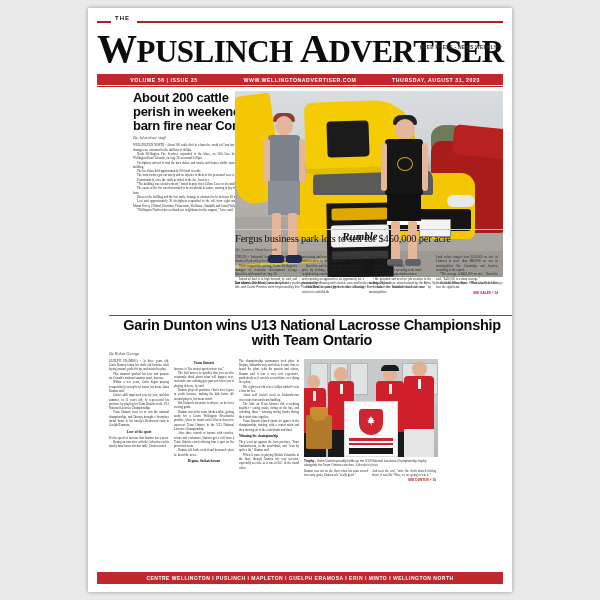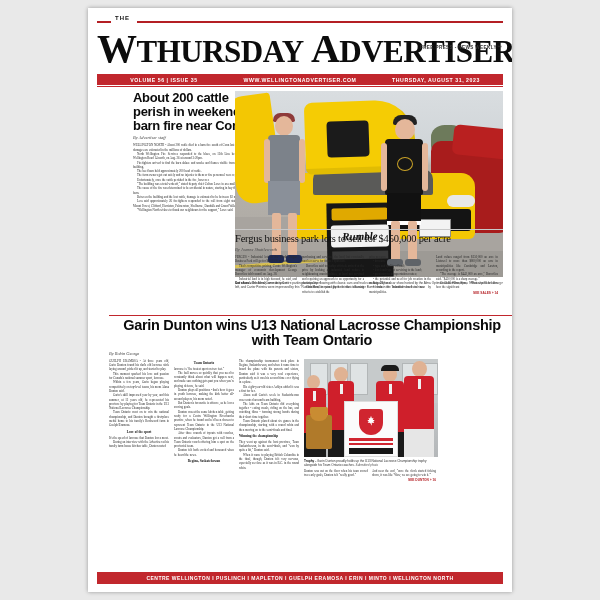--- a/index.html
+++ b/index.html
@@ -173,21 +173,21 @@
   <div class="inner">
 
     <div class="mast-top">
       <span class="dash"></span>
       <span class="the">THE</span>
       <span class="rule"></span>
     </div>
 
     <div style="position:relative;">
       <div class="mast-title">
-        <span>W</span><span class="sm">THURSDAY</span>
+        <span>W</span><span class="sm">PUSLINCH</span>
         <span>A</span><span class="sm">DVERTISER</span>
       </div>
       <div class="freepress">FREE PRESS - NEWS WEEKLY™</div>
     </div>
 
     <div class="mast-bar">
       <div class="b1">VOLUME 56  |  ISSUE 35</div>
       <div class="b2">WWW.WELLINGTONADVERTISER.COM</div>
       <div class="b3">THURSDAY, AUGUST 31, 2023</div>
     </div>

